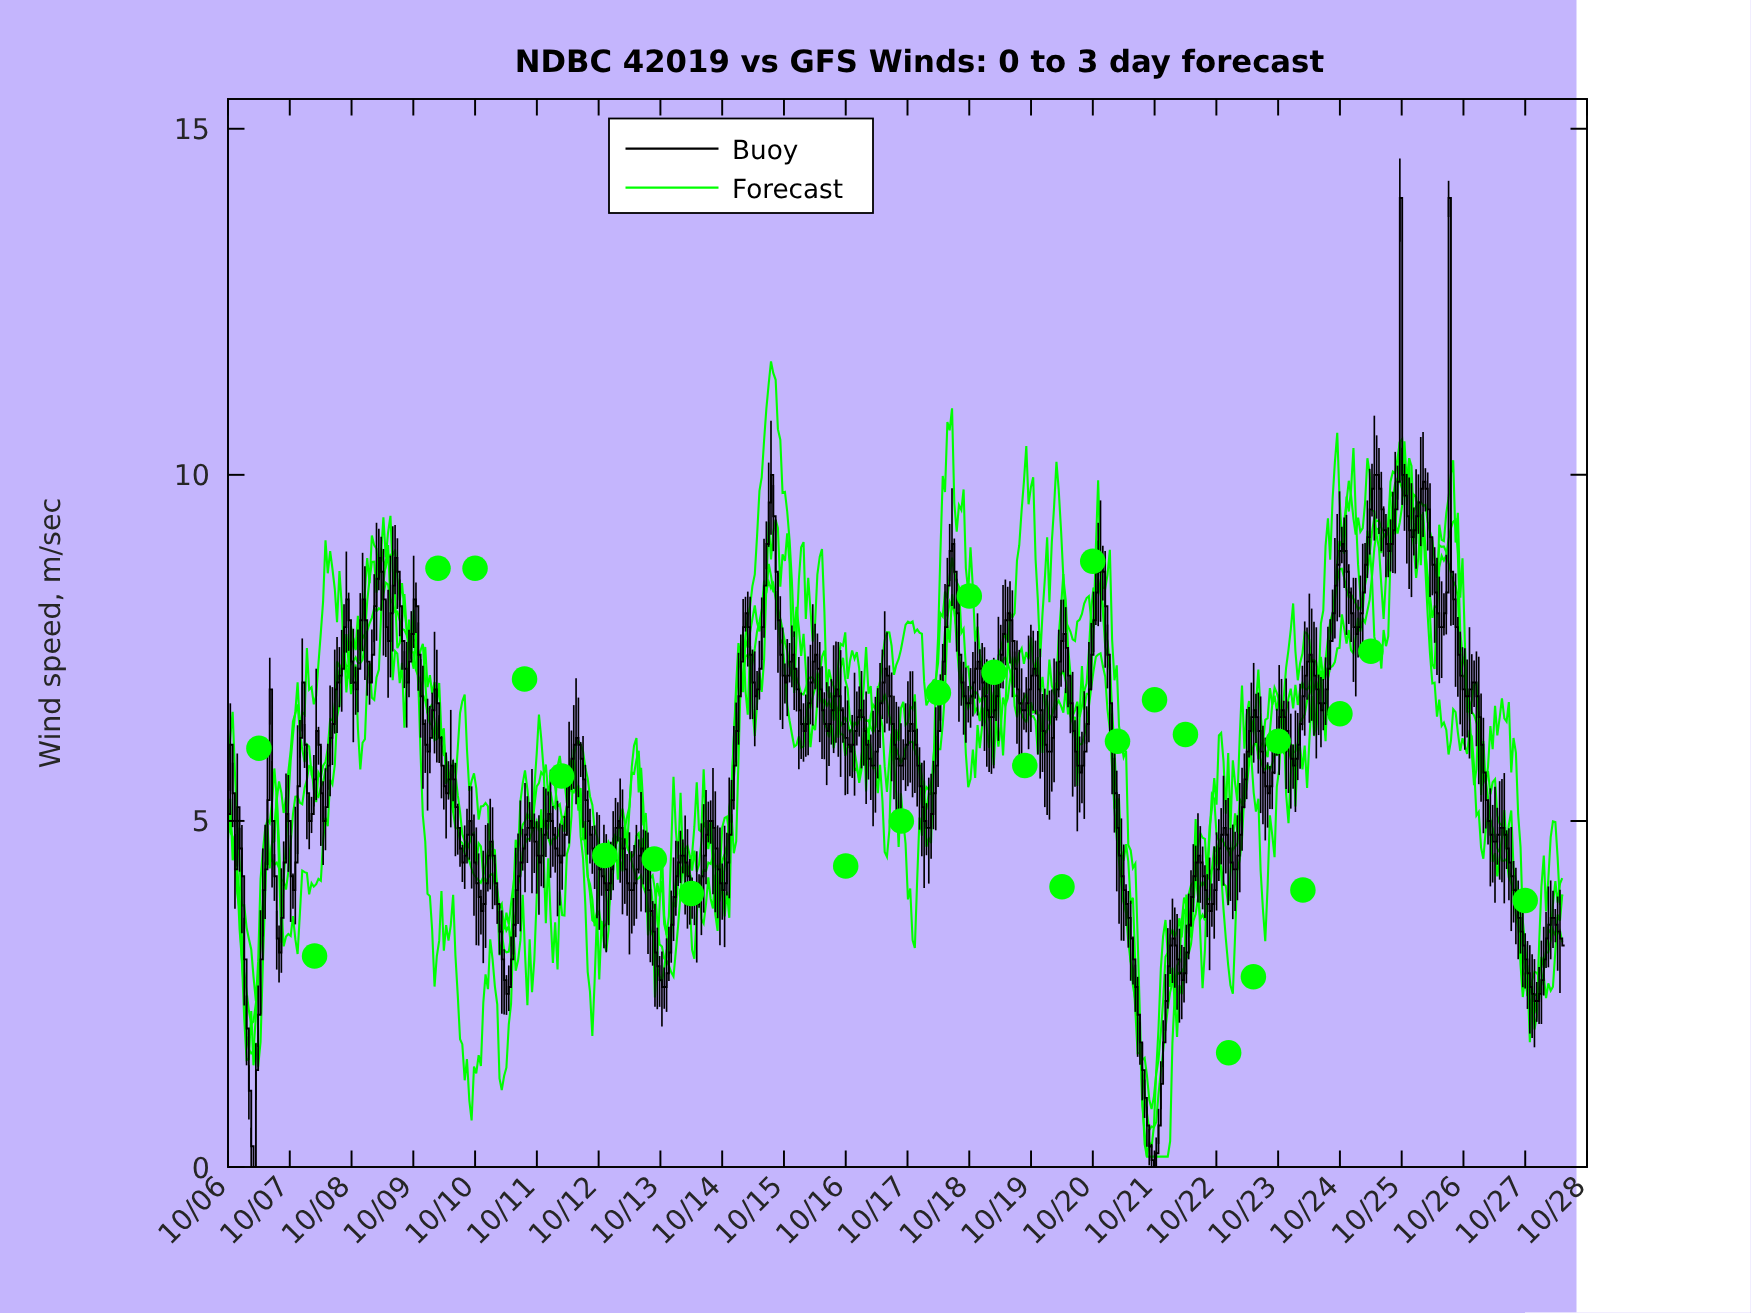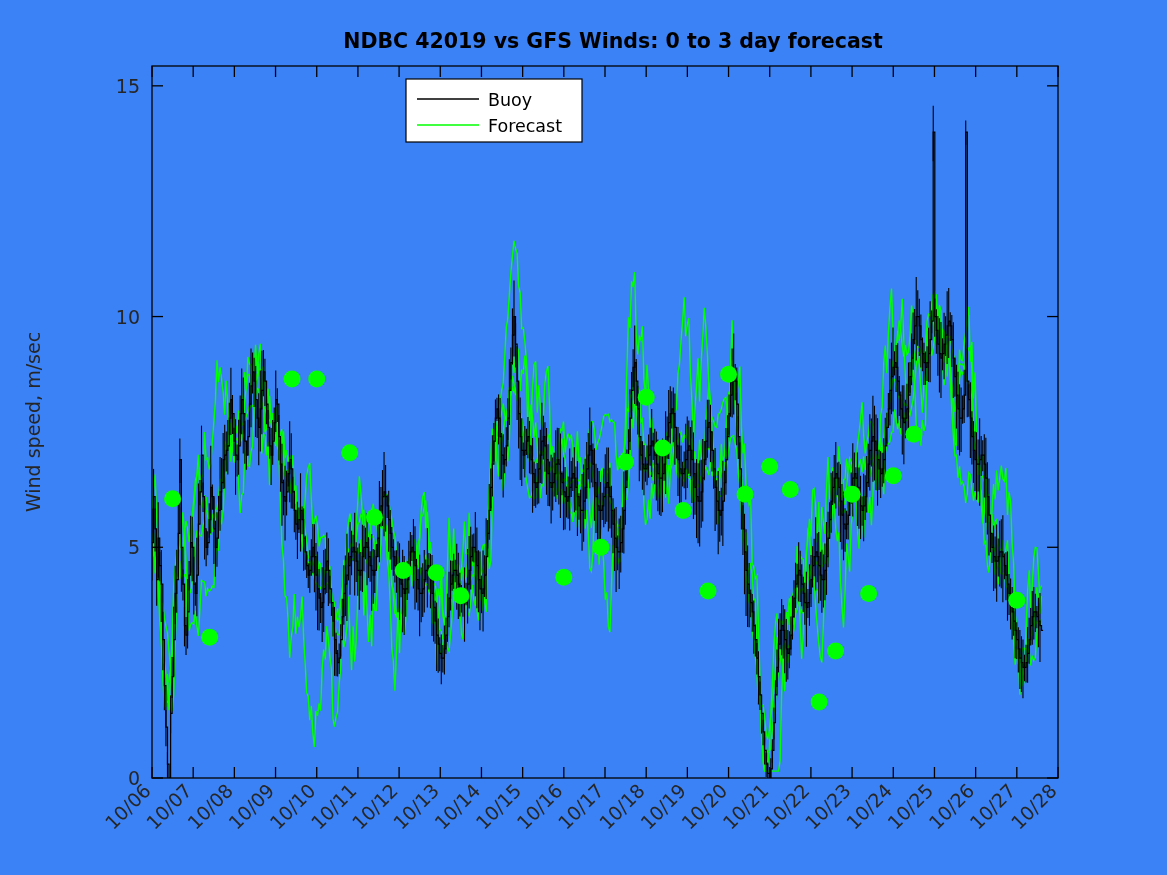--- a/index.html
+++ b/index.html
@@ -1,18 +1,18 @@
 <!DOCTYPE html>
 <html><head>
 <meta charset="utf-8">
 <style>
   html,body{margin:0;padding:0;background:#ffffff;}
   body{width:1167px;height:875px;overflow:hidden;
        font-family:"DejaVu Sans","Liberation Sans",sans-serif;}
-  #stage{position:relative;width:1167px;height:875px;background:#3b82f6;}
+  #stage{position:relative;width:1051px;height:875px;background:#c4b5fd;}
   #chart-svg{position:absolute;left:0;top:0;width:1167px;height:875px;}
   .ttl{font-weight:bold;font-size:20.5px;fill:#000;}
   .axlbl{font-size:19px;fill:#262626;}
   .tick{font-size:19px;fill:#262626;}
   .leg{font-size:17.5px;fill:#000;}
 </style>
 </head>
 <body>
 
 <div id="stage">

